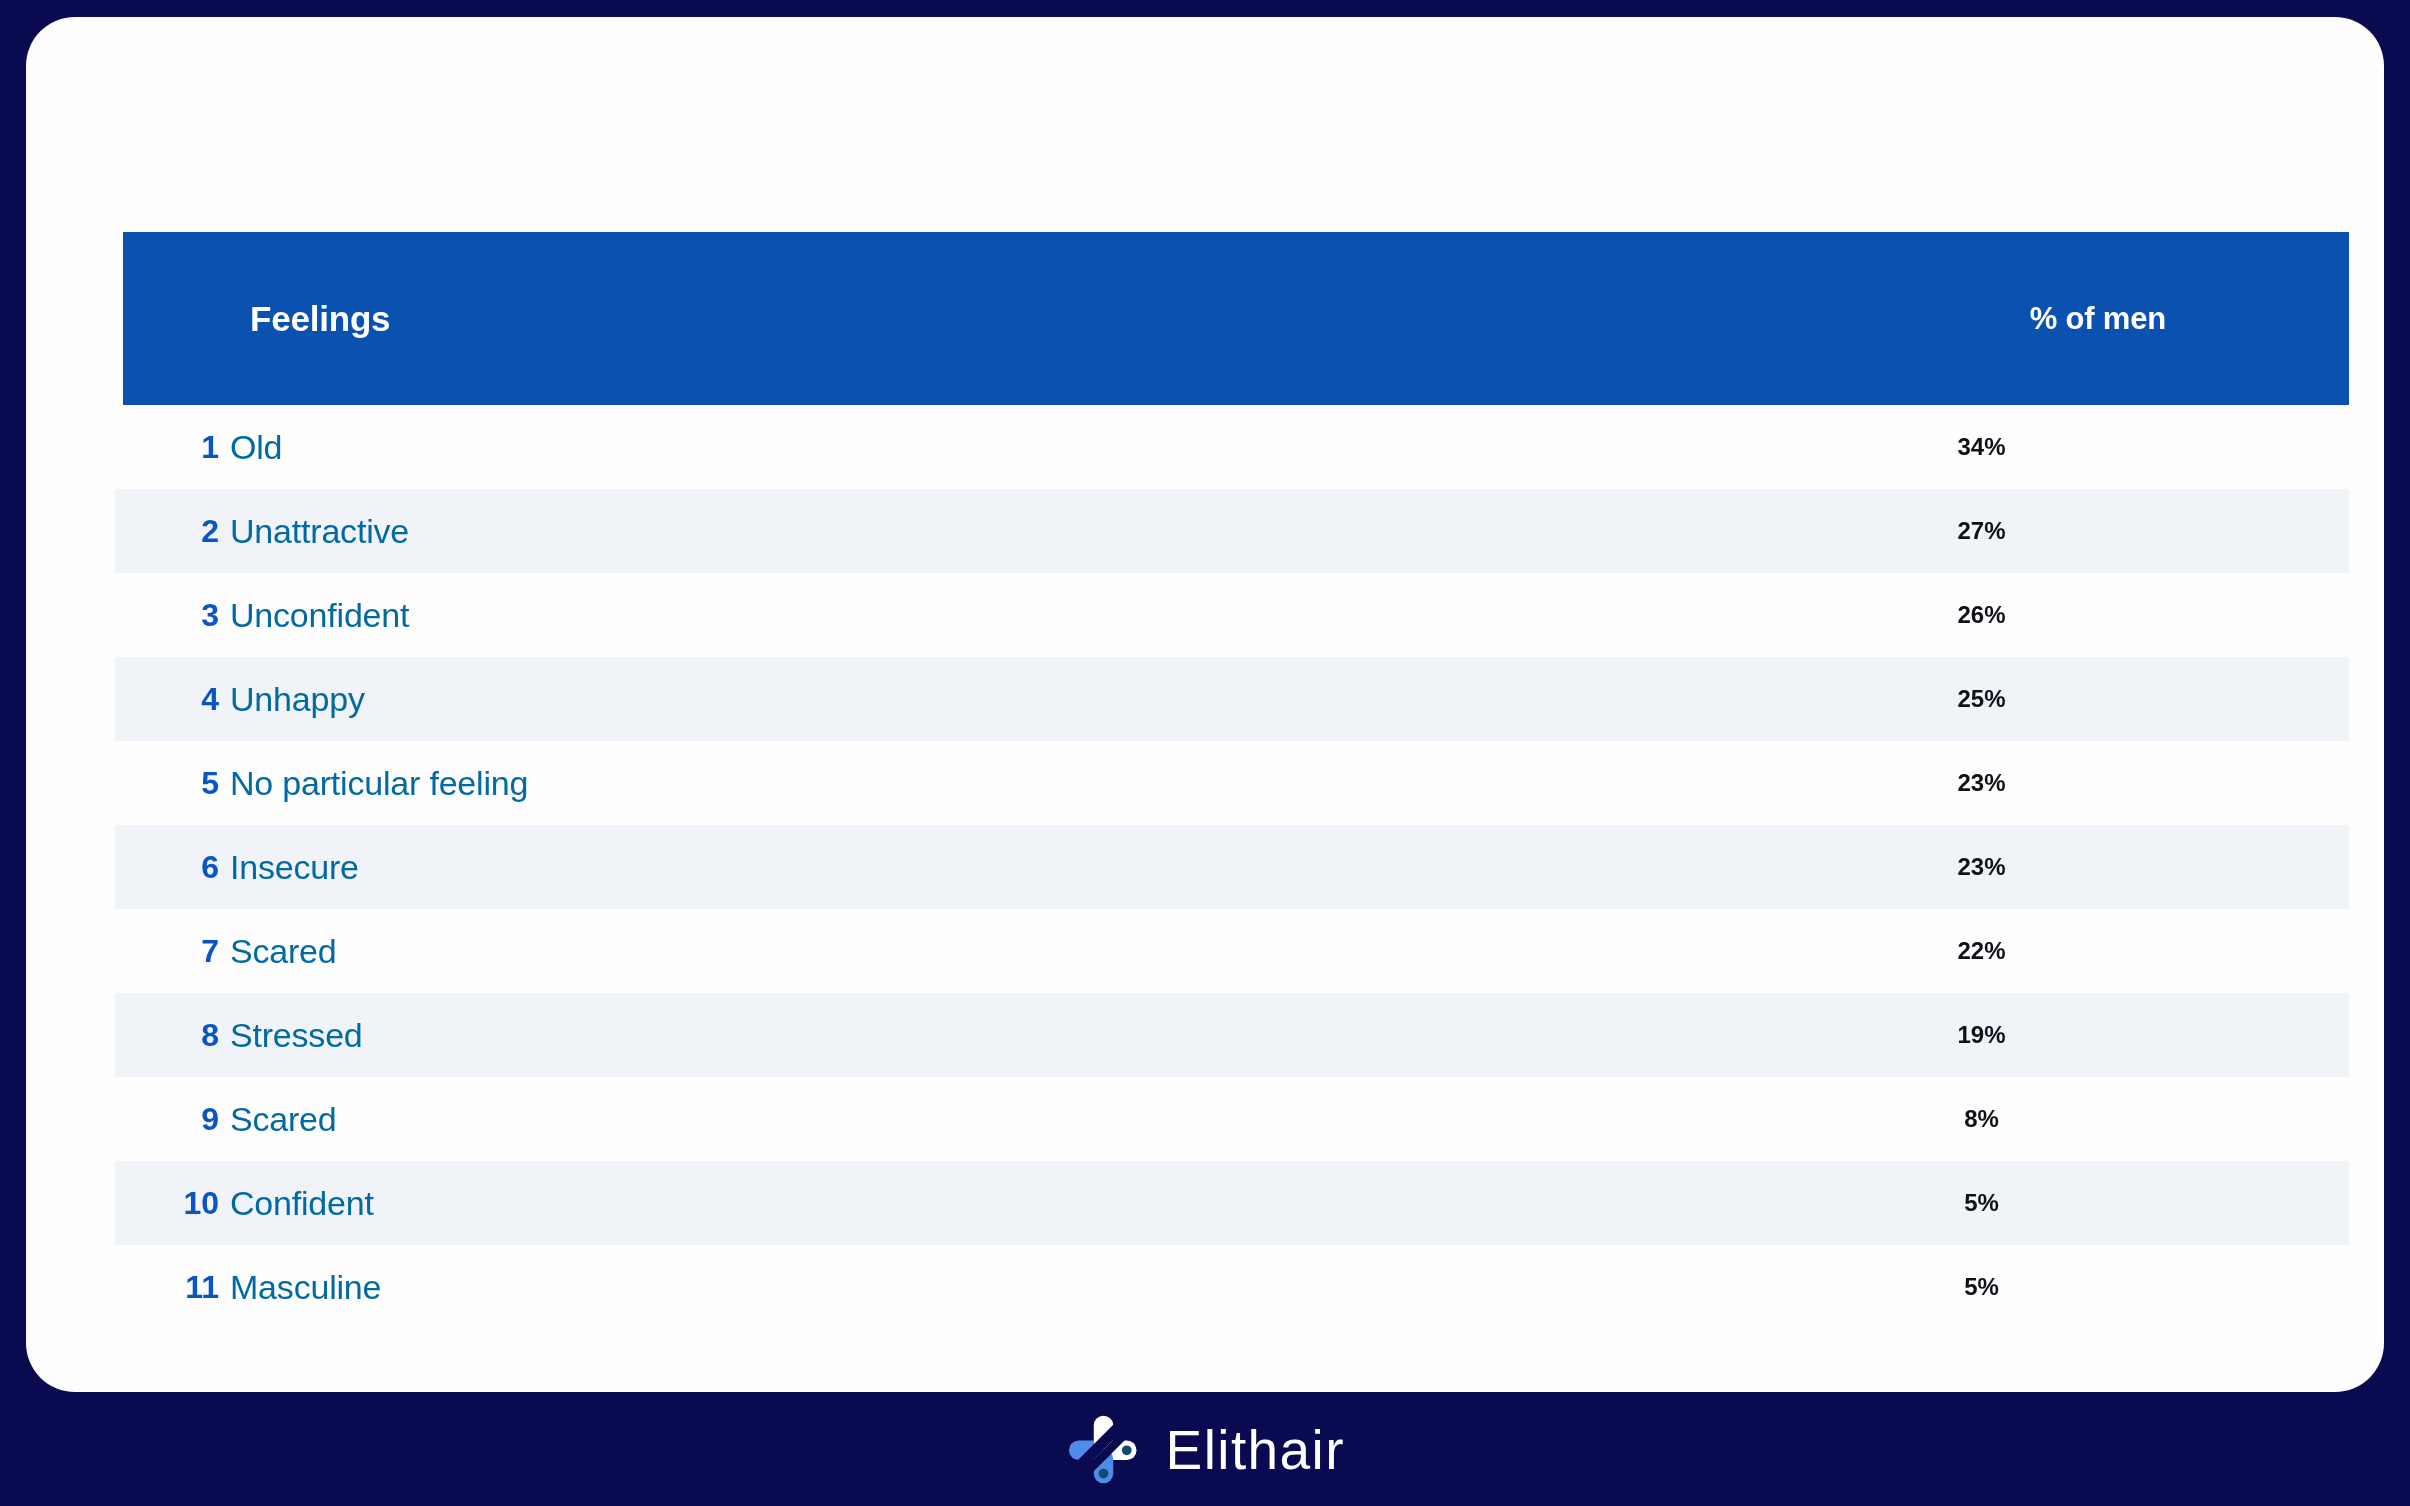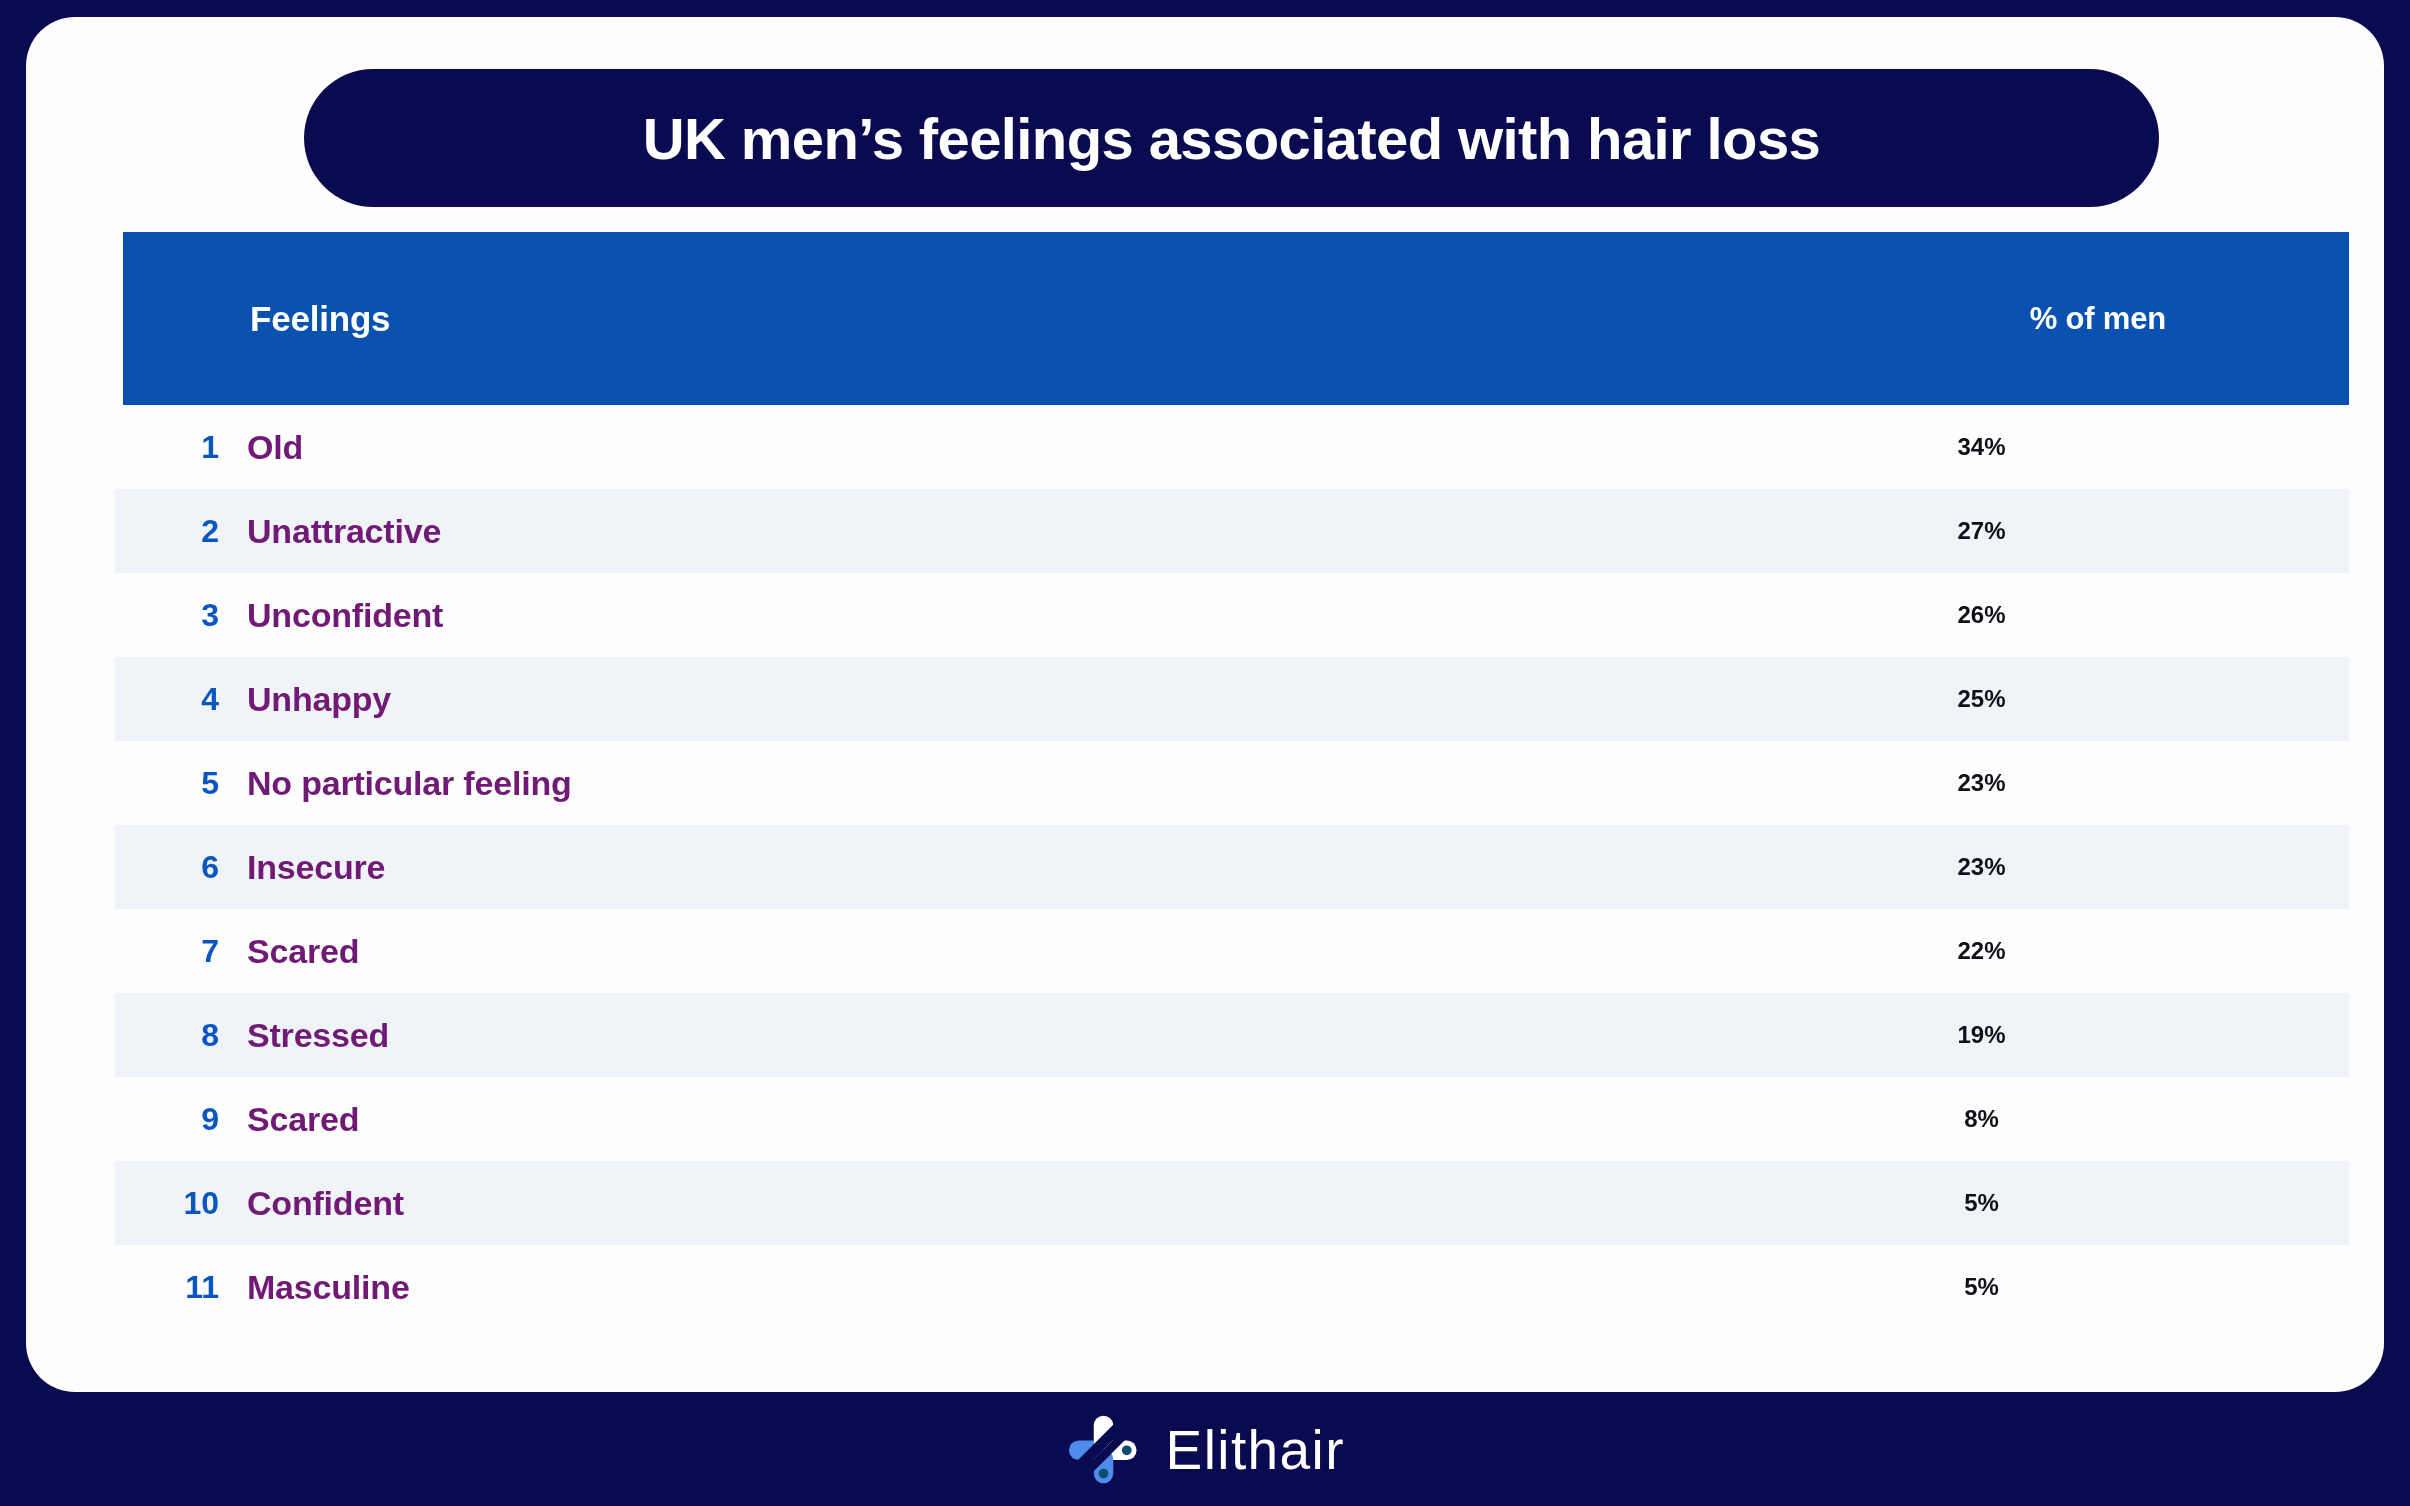--- a/index.html
+++ b/index.html
@@ -81,24 +81,24 @@
   .rank {
     position:absolute;
     left:0px; width:104px;
     text-align:right;
     color:#0B55C0;
     font-size:32px;
     font-weight:800;
   }
   .feeling {
     position:absolute;
-    left:132px;
-    color:#701a75;
+    left:115px;
+    color:#0369a1;
     font-size:34px;
-    font-weight:700;
+    font-weight:400;
     letter-spacing:-0.2px;
   }
   .pct {
     position:absolute;
     left:1690px; width:353px;
     text-align:center;
     color:#101018;
     font-size:24px;
     font-weight:800;
   }
@@ -119,23 +119,20 @@
     letter-spacing:1.4px;
   }
 </style>
 </head>
 <body>
 
 <div id="root">
 
   <div id="card">
 
-    <div id="title-pill">
-      <span id="title-text">UK men’s feelings associated with hair loss</span>
-    </div>
 
     <div id="table">
 
       <div id="thead">
         <span class="th-feelings">Feelings</span>
         <span class="th-pct">% of men</span>
       </div>
 
       <div id="tbody">
 

